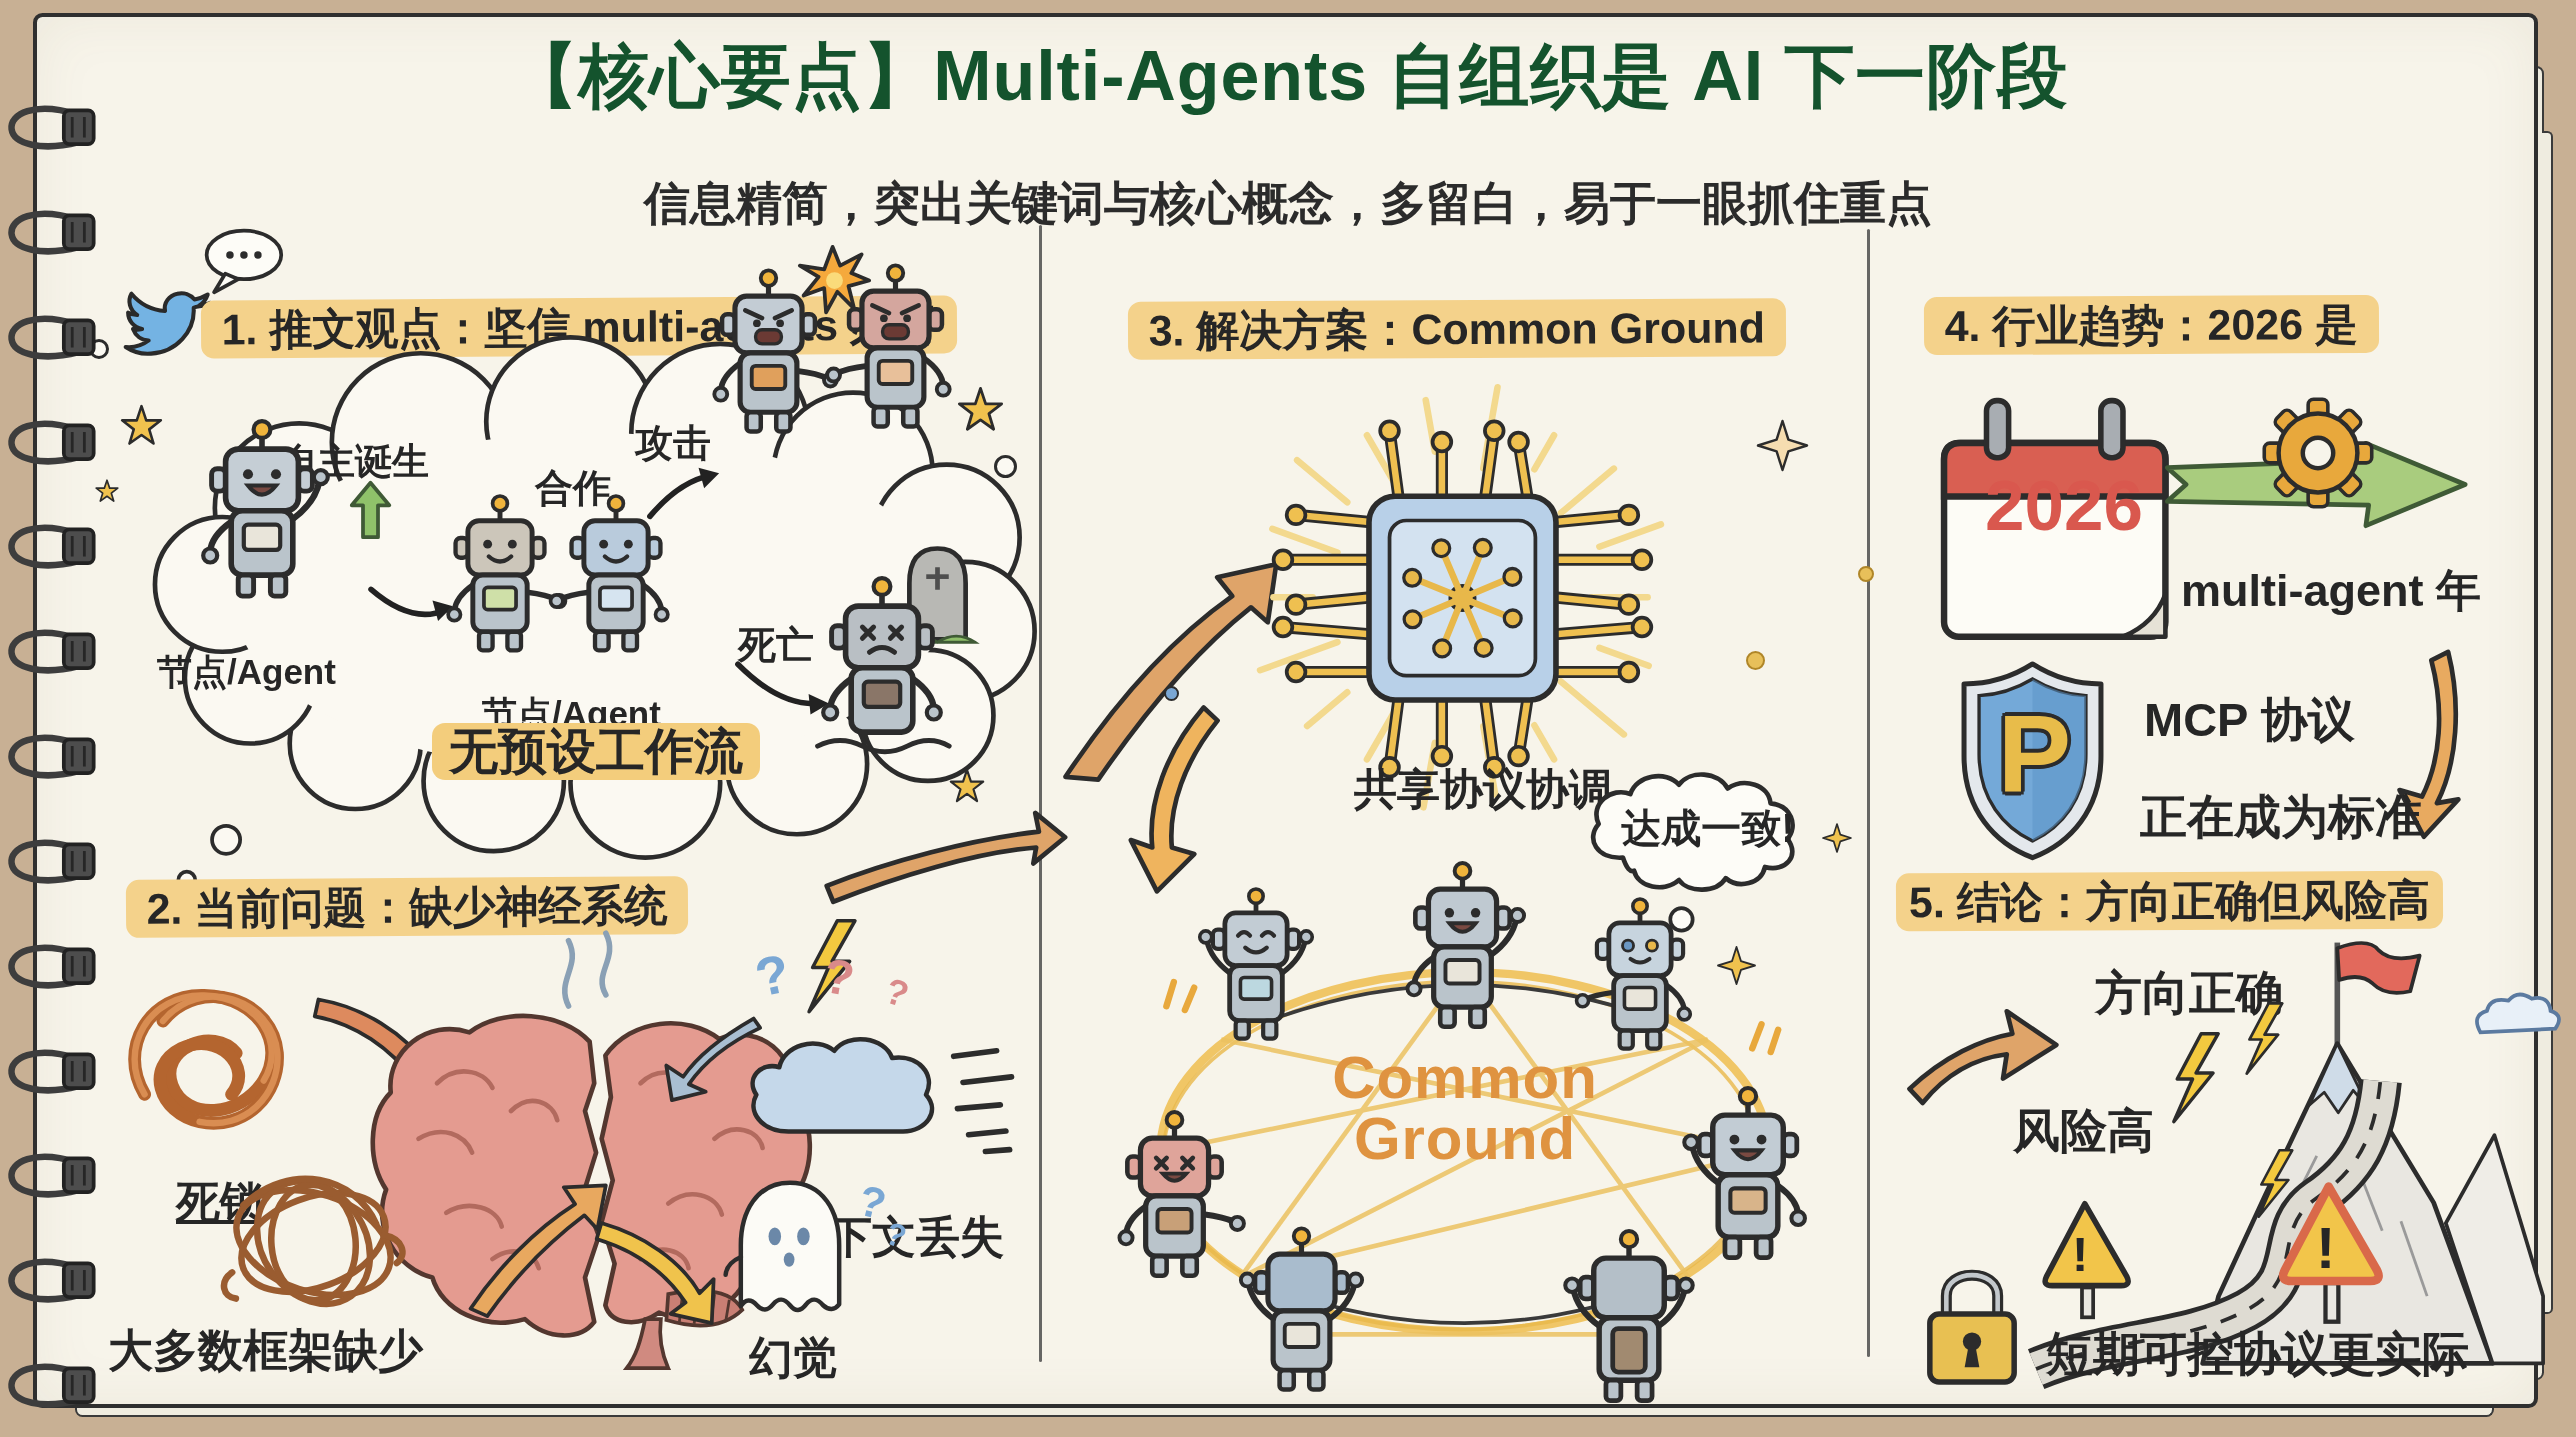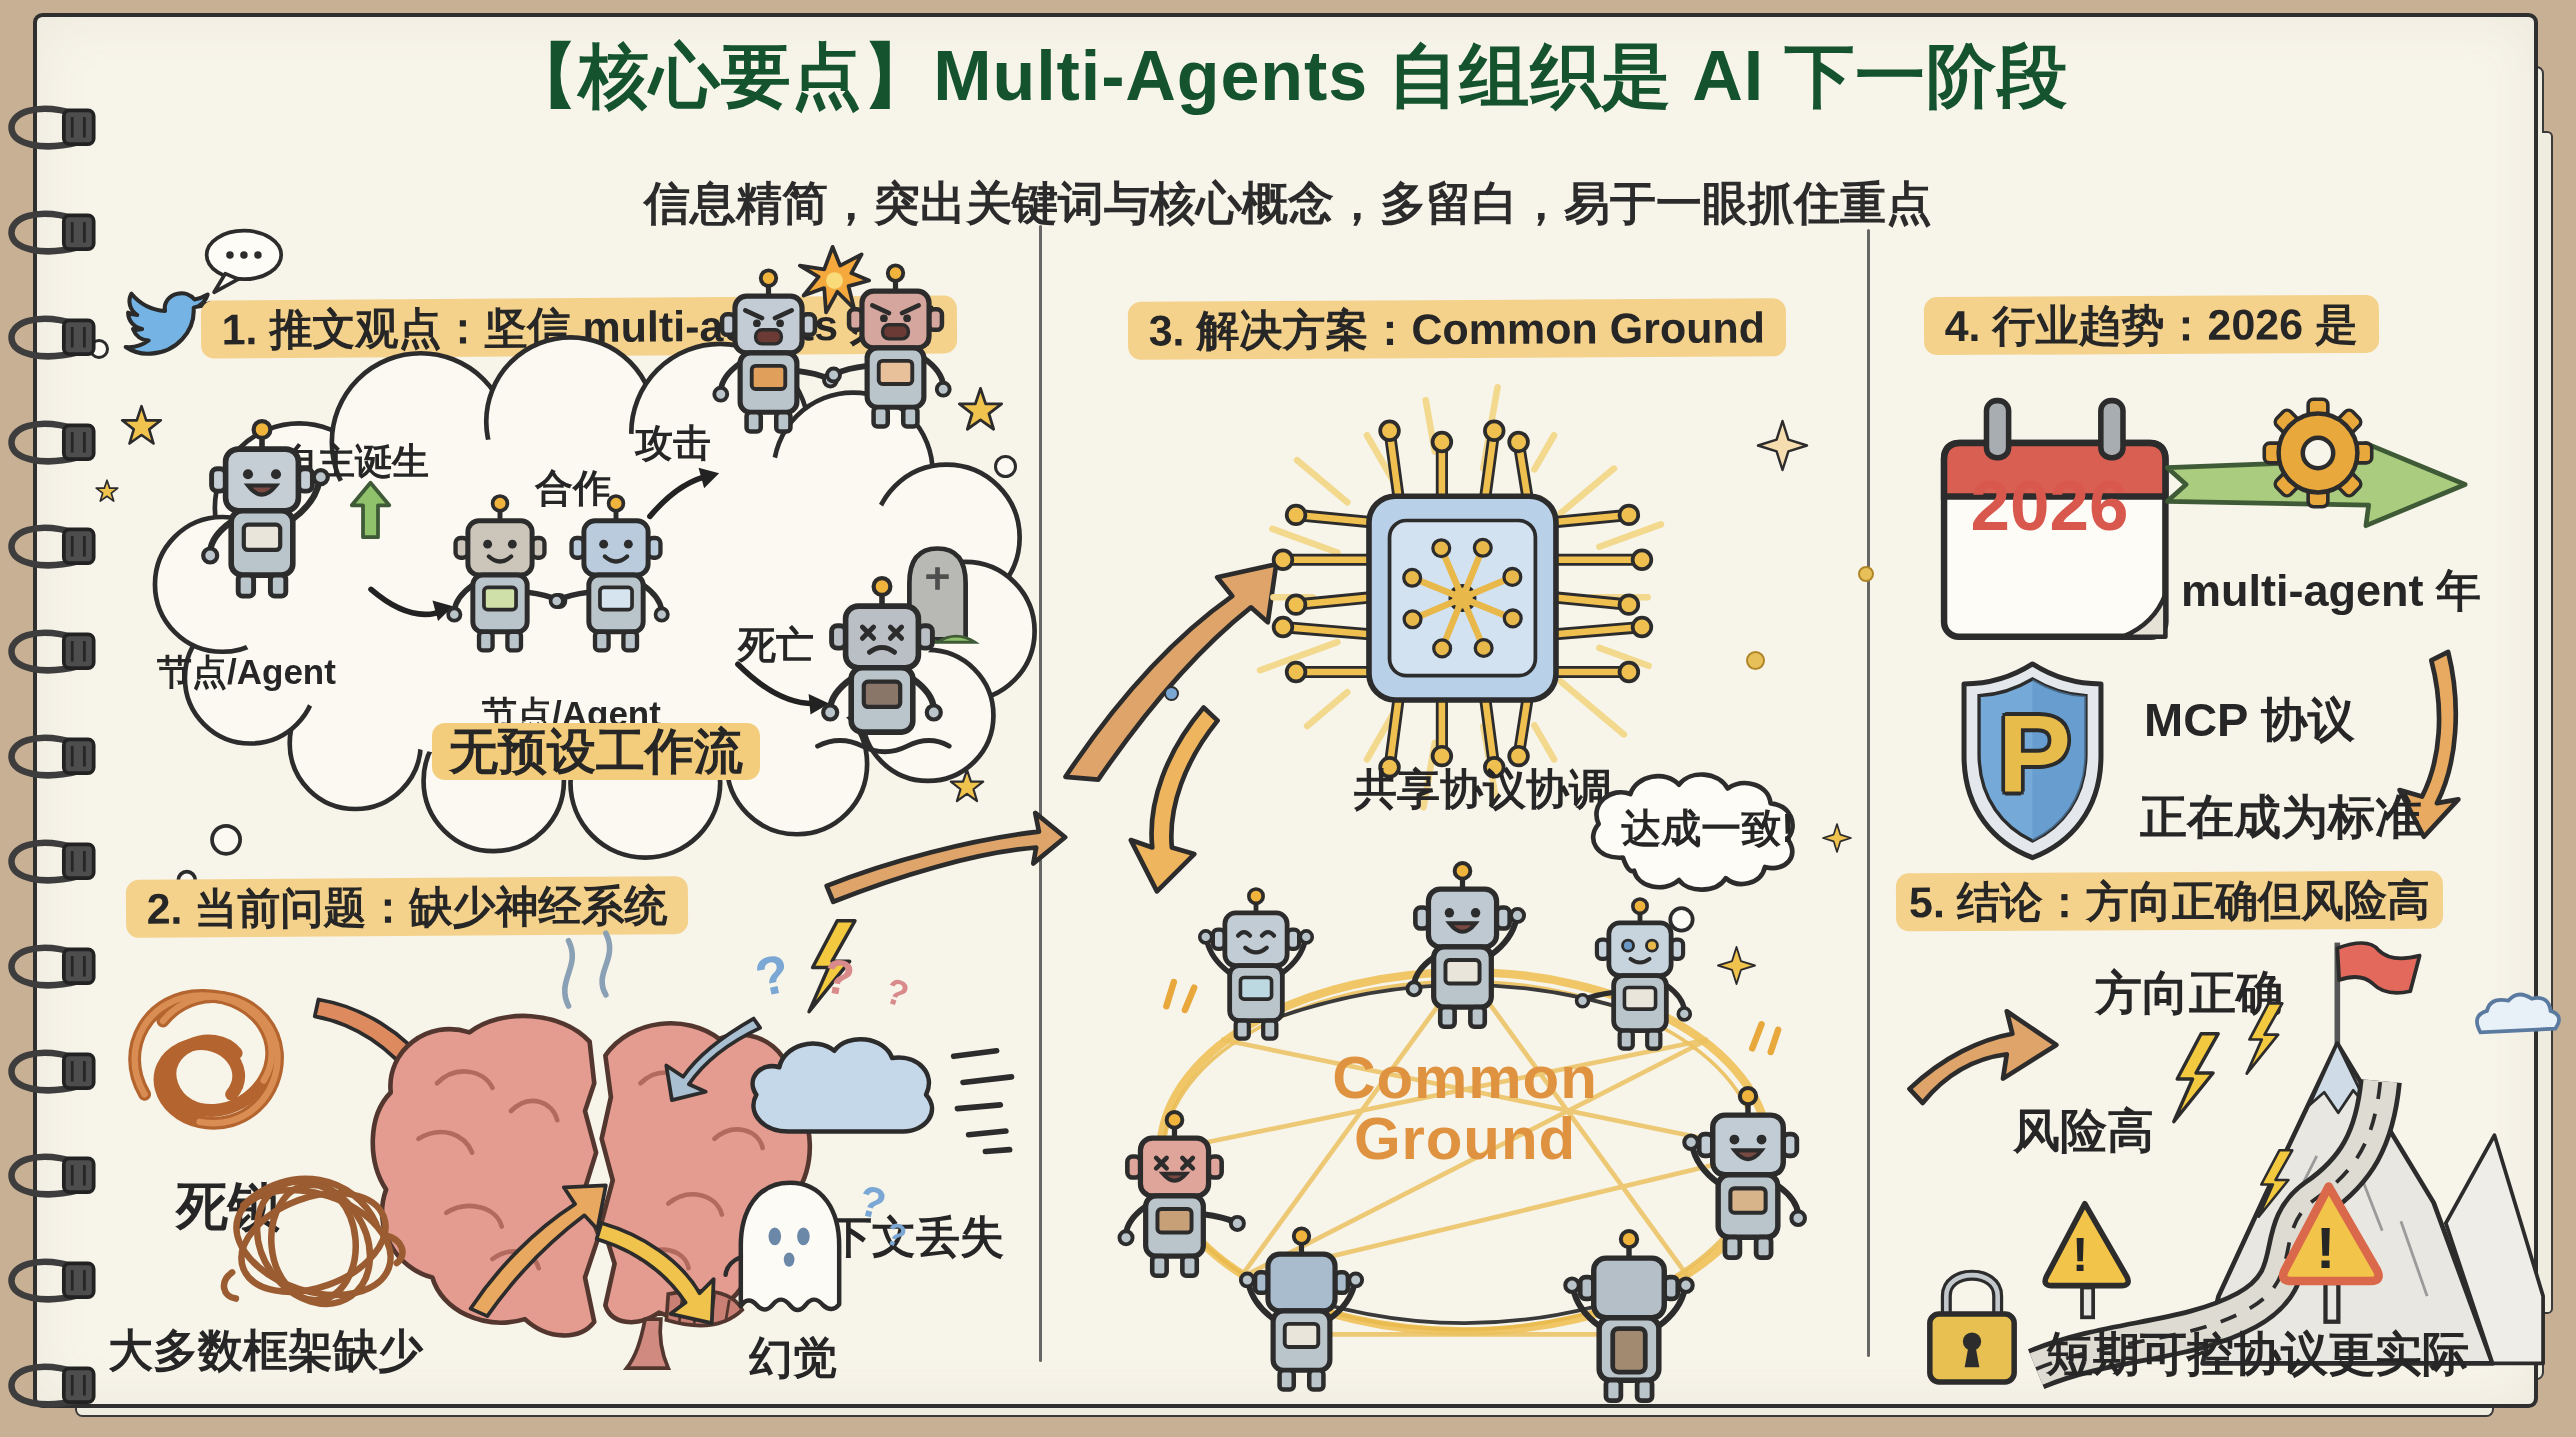--- a/index.html
+++ b/index.html
@@ -129,21 +129,21 @@
   <div class="lbl hdr hl abs" style="left:126px;top:878px;transform:rotate(-0.4deg);">2. 当前问题：缺少神经系统</div>
 
   <svg class="abs" style="left:108px;top:957px;" width="206" height="206" viewBox="0 0 225 225">
     <g fill="none" stroke-linecap="round">
       <path d="M40 150 C10 100 45 40 105 42 C165 44 195 95 170 135 C145 175 85 180 70 140 C55 100 115 75 140 105" stroke="#b4652f" stroke-width="14"></path>
       <path d="M60 70 C100 20 180 45 185 105 C188 150 150 190 100 180 C55 170 40 120 80 100 C120 80 160 120 135 150" stroke="#b4652f" stroke-width="14"></path>
       <path d="M40 150 C10 100 45 40 105 42 C165 44 195 95 170 135" stroke="#d98d52" stroke-width="7"></path>
       <path d="M60 70 C100 20 180 45 185 105 C188 150 150 190 100 180" stroke="#d98d52" stroke-width="7"></path>
     </g>
   </svg>
-  <div class="lbl abs" style="left:176px;top:1178px;font-size:52px;">死锁</div>
+  <div class="lbl abs" style="left:176px;top:1178px;font-size:44px;text-decoration:underline;">死锁</div>
 
   <svg class="abs" style="left:311px;top:990px;" width="140" height="117" viewBox="0 0 150 125">
     <path d="M8 10 C55 18 100 45 128 85 L145 70 L140 120 L95 108 L112 98 C85 62 48 36 4 28 Z" fill="#dd8a5e" stroke="#2c2c2c" stroke-width="4" stroke-linejoin="round"></path>
   </svg>
 
   <svg class="abs" style="left:360px;top:1000px;" width="487" height="370" viewBox="0 0 520 400">
     <path d="M245 45 C215 12 150 8 115 35 C70 20 25 55 30 100 C5 125 5 175 25 205 C10 245 35 290 75 300 C85 335 130 358 175 345 C200 368 235 368 250 348 L240 300 L255 255 L238 210 L252 165 L240 120 L250 90 Z" fill="#e49b90" stroke="#53372f" stroke-width="5" stroke-linejoin="round"></path>
     <path d="M262 60 C290 20 350 15 385 42 C430 25 470 60 462 105 C490 130 488 180 468 210 C485 250 458 295 415 300 C400 335 355 352 320 338 C295 355 268 350 262 330 L272 285 L258 240 L270 195 L258 150 L268 105 Z" fill="#e49b90" stroke="#53372f" stroke-width="5" stroke-linejoin="round"></path>
     <g stroke="#b26a5e" stroke-width="5" fill="none" stroke-linecap="round">
       <path d="M80 90 C100 70 130 75 140 95"></path>
@@ -398,21 +398,21 @@
 
   <div class="lbl hdr hl abs" style="left:1924px;top:296px;transform:rotate(-0.3deg);">4. 行业趋势：2026 是</div>
 
   <svg class="abs" style="left:1933px;top:382px;" width="249" height="277" viewBox="0 0 270 300">
     <rect x="12" y="66" width="240" height="210" rx="16" fill="#fdfcf6" stroke="#2c2c2c" stroke-width="7"></rect>
     <path d="M12 124 L12 84 Q12 66 30 66 L234 66 Q252 66 252 84 L252 124 Z" fill="#d95f52" stroke="#2c2c2c" stroke-width="7"></path>
     <rect x="58" y="20" width="24" height="62" rx="11" fill="#a8adb2" stroke="#2c2c2c" stroke-width="6"></rect>
     <rect x="182" y="20" width="24" height="62" rx="11" fill="#a8adb2" stroke="#2c2c2c" stroke-width="6"></rect>
     <path d="M206 276 L252 276 L252 230 Q240 262 206 276 Z" fill="#e6e2d6" stroke="#2c2c2c" stroke-width="5" stroke-linejoin="round"></path>
   </svg>
-  <div class="lbl abs" style="left:1956px;top:468px;width:187px;text-align:center;font-size:71px;font-weight:800;color:#d9584e;">2026</div>
+  <div class="lbl abs" style="left:1956px;top:468px;width:187px;text-align:right;font-size:71px;font-weight:800;color:#d9584e;">2026</div>
 
   <svg class="abs" style="left:2158px;top:432px;" width="309" height="105" viewBox="0 0 330 112">
     <path d="M10 38 L225 30 L222 12 L328 56 L222 100 L225 78 L10 74 L30 56 Z" fill="#a9cc7e" stroke="#3f5a36" stroke-width="5" stroke-linejoin="round"></path>
   </svg>
   <svg class="abs" style="left:2258px;top:393px;" width="120" height="120" viewBox="0 0 134 134">
     <g id="gear">
         <g transform="translate(67,67)">
           <rect x="-11" y="-60" width="22" height="26" rx="6" fill="#e8a83c" stroke="#2c2c2c" stroke-width="4" transform="rotate(0)"></rect>
           <rect x="-11" y="-60" width="22" height="26" rx="6" fill="#e8a83c" stroke="#2c2c2c" stroke-width="4" transform="rotate(45)"></rect>
           <rect x="-11" y="-60" width="22" height="26" rx="6" fill="#e8a83c" stroke="#2c2c2c" stroke-width="4" transform="rotate(90)"></rect>

